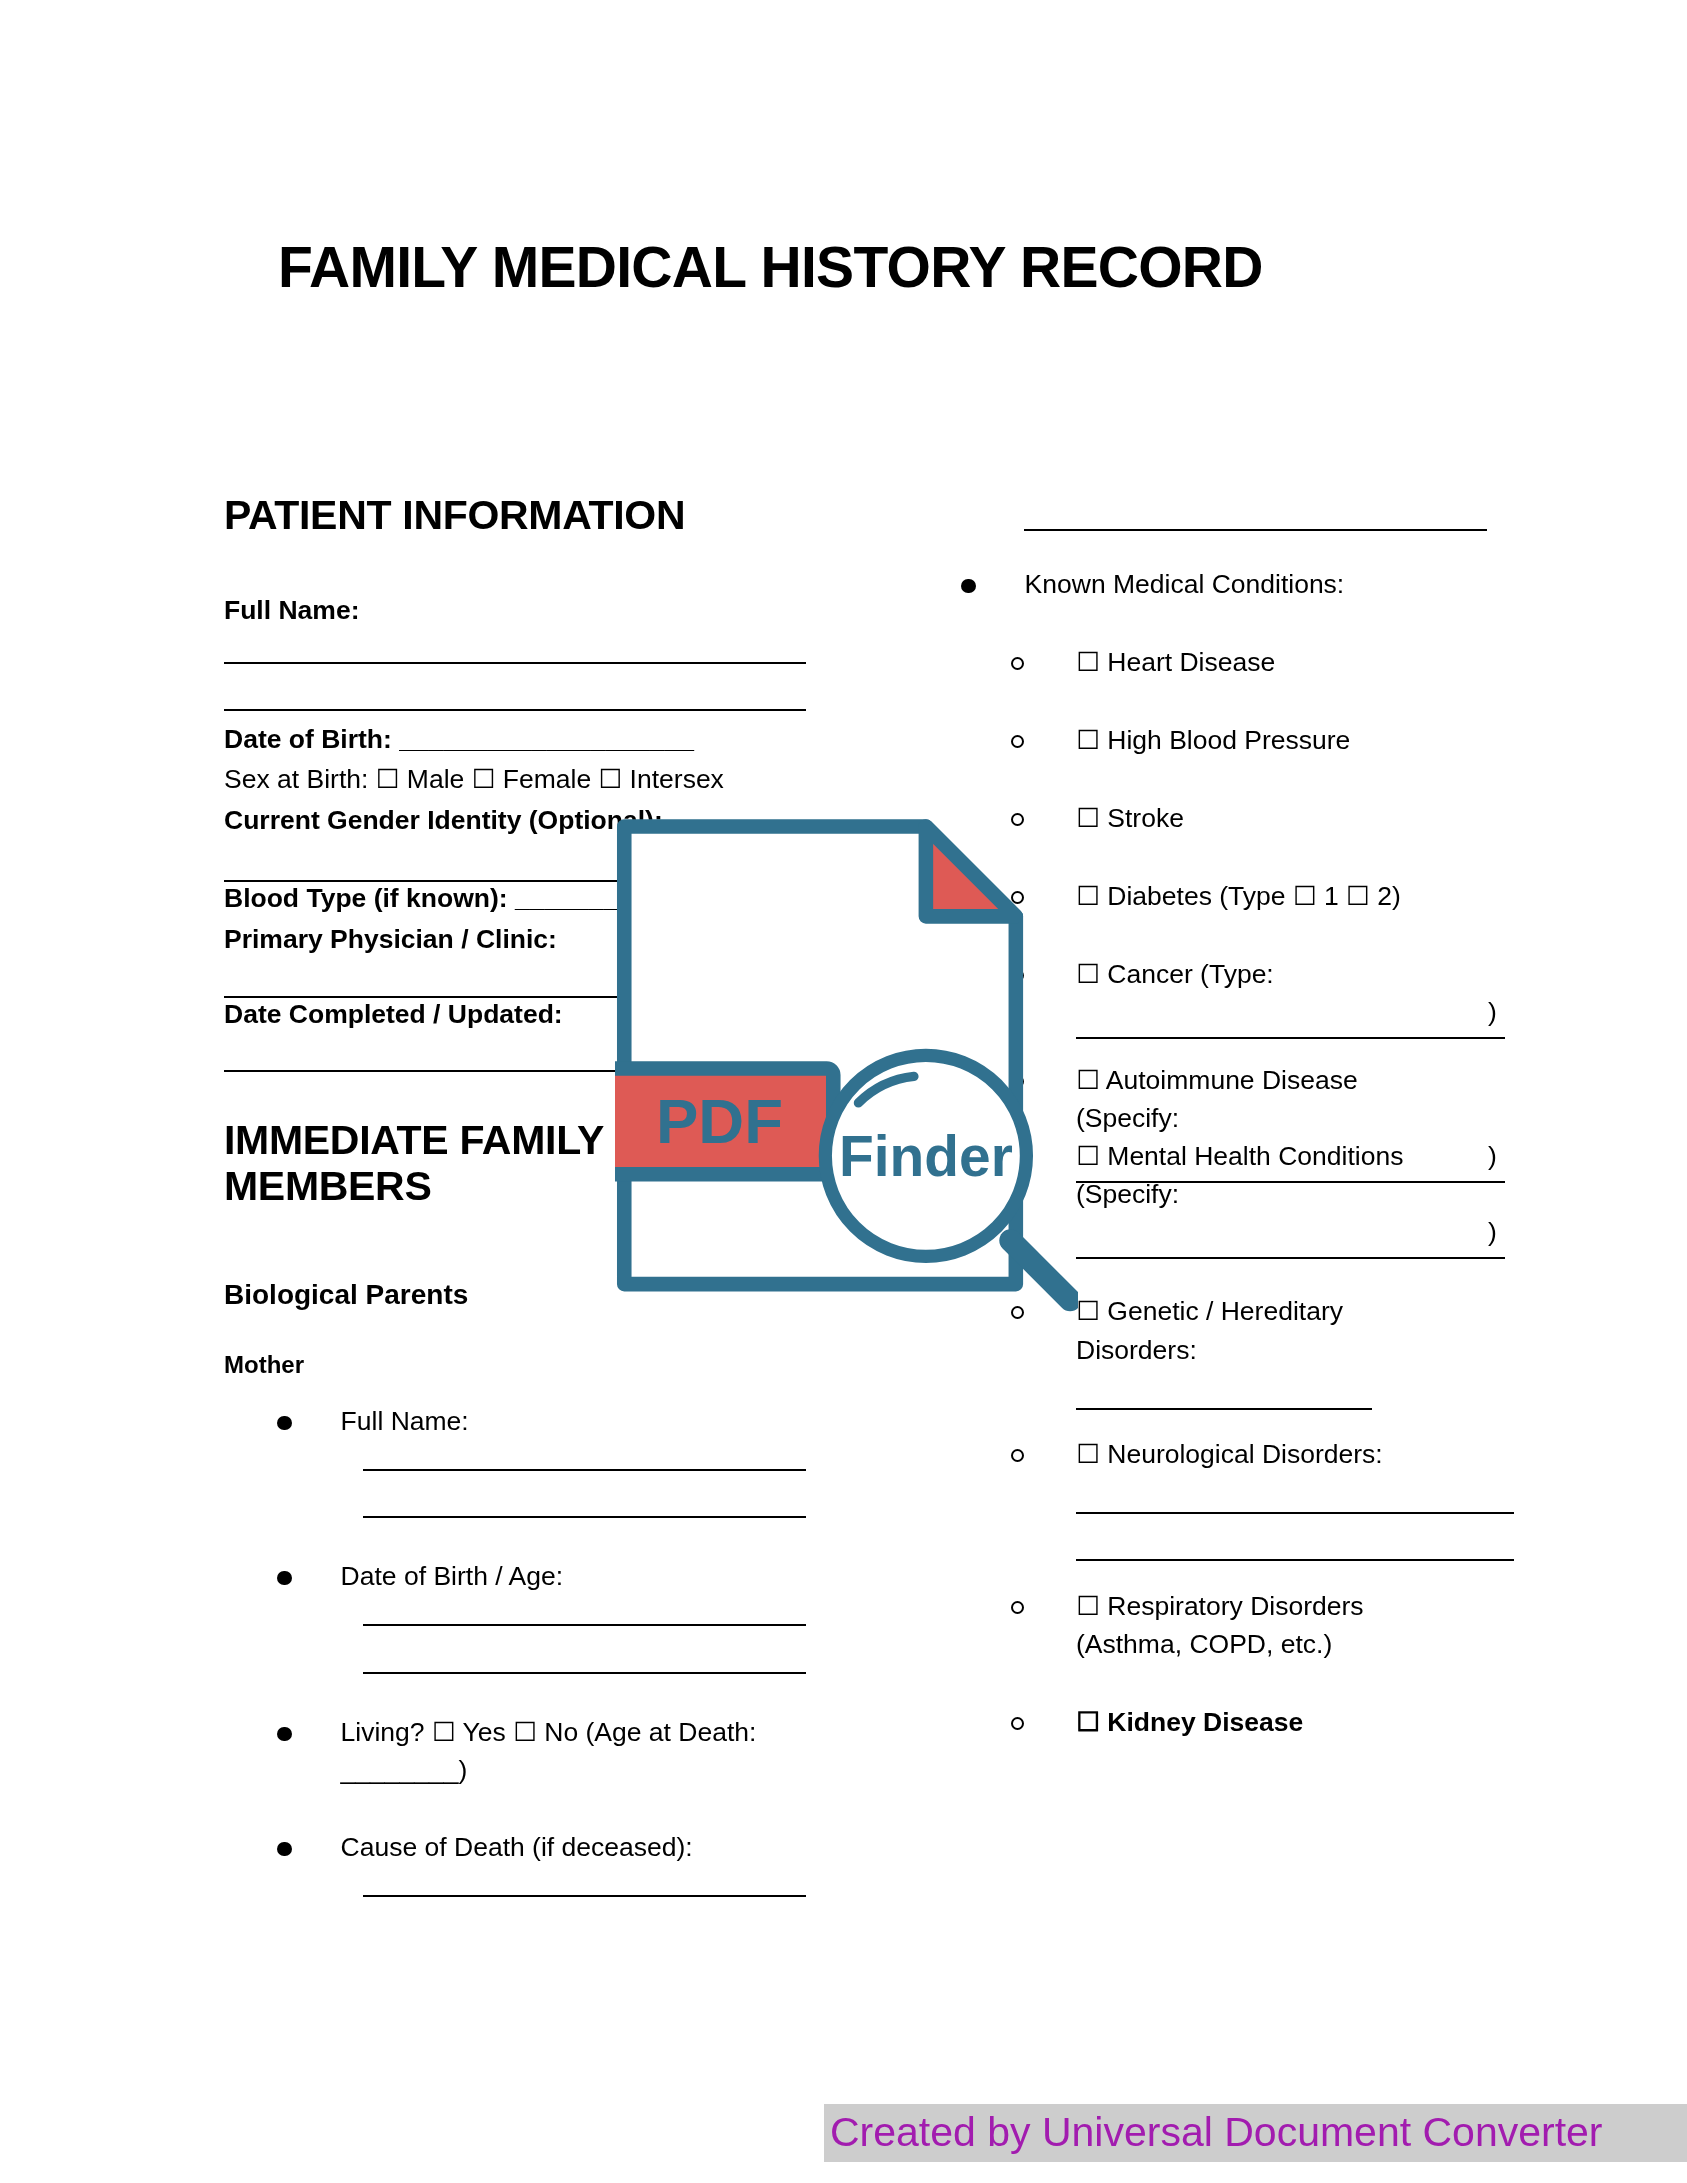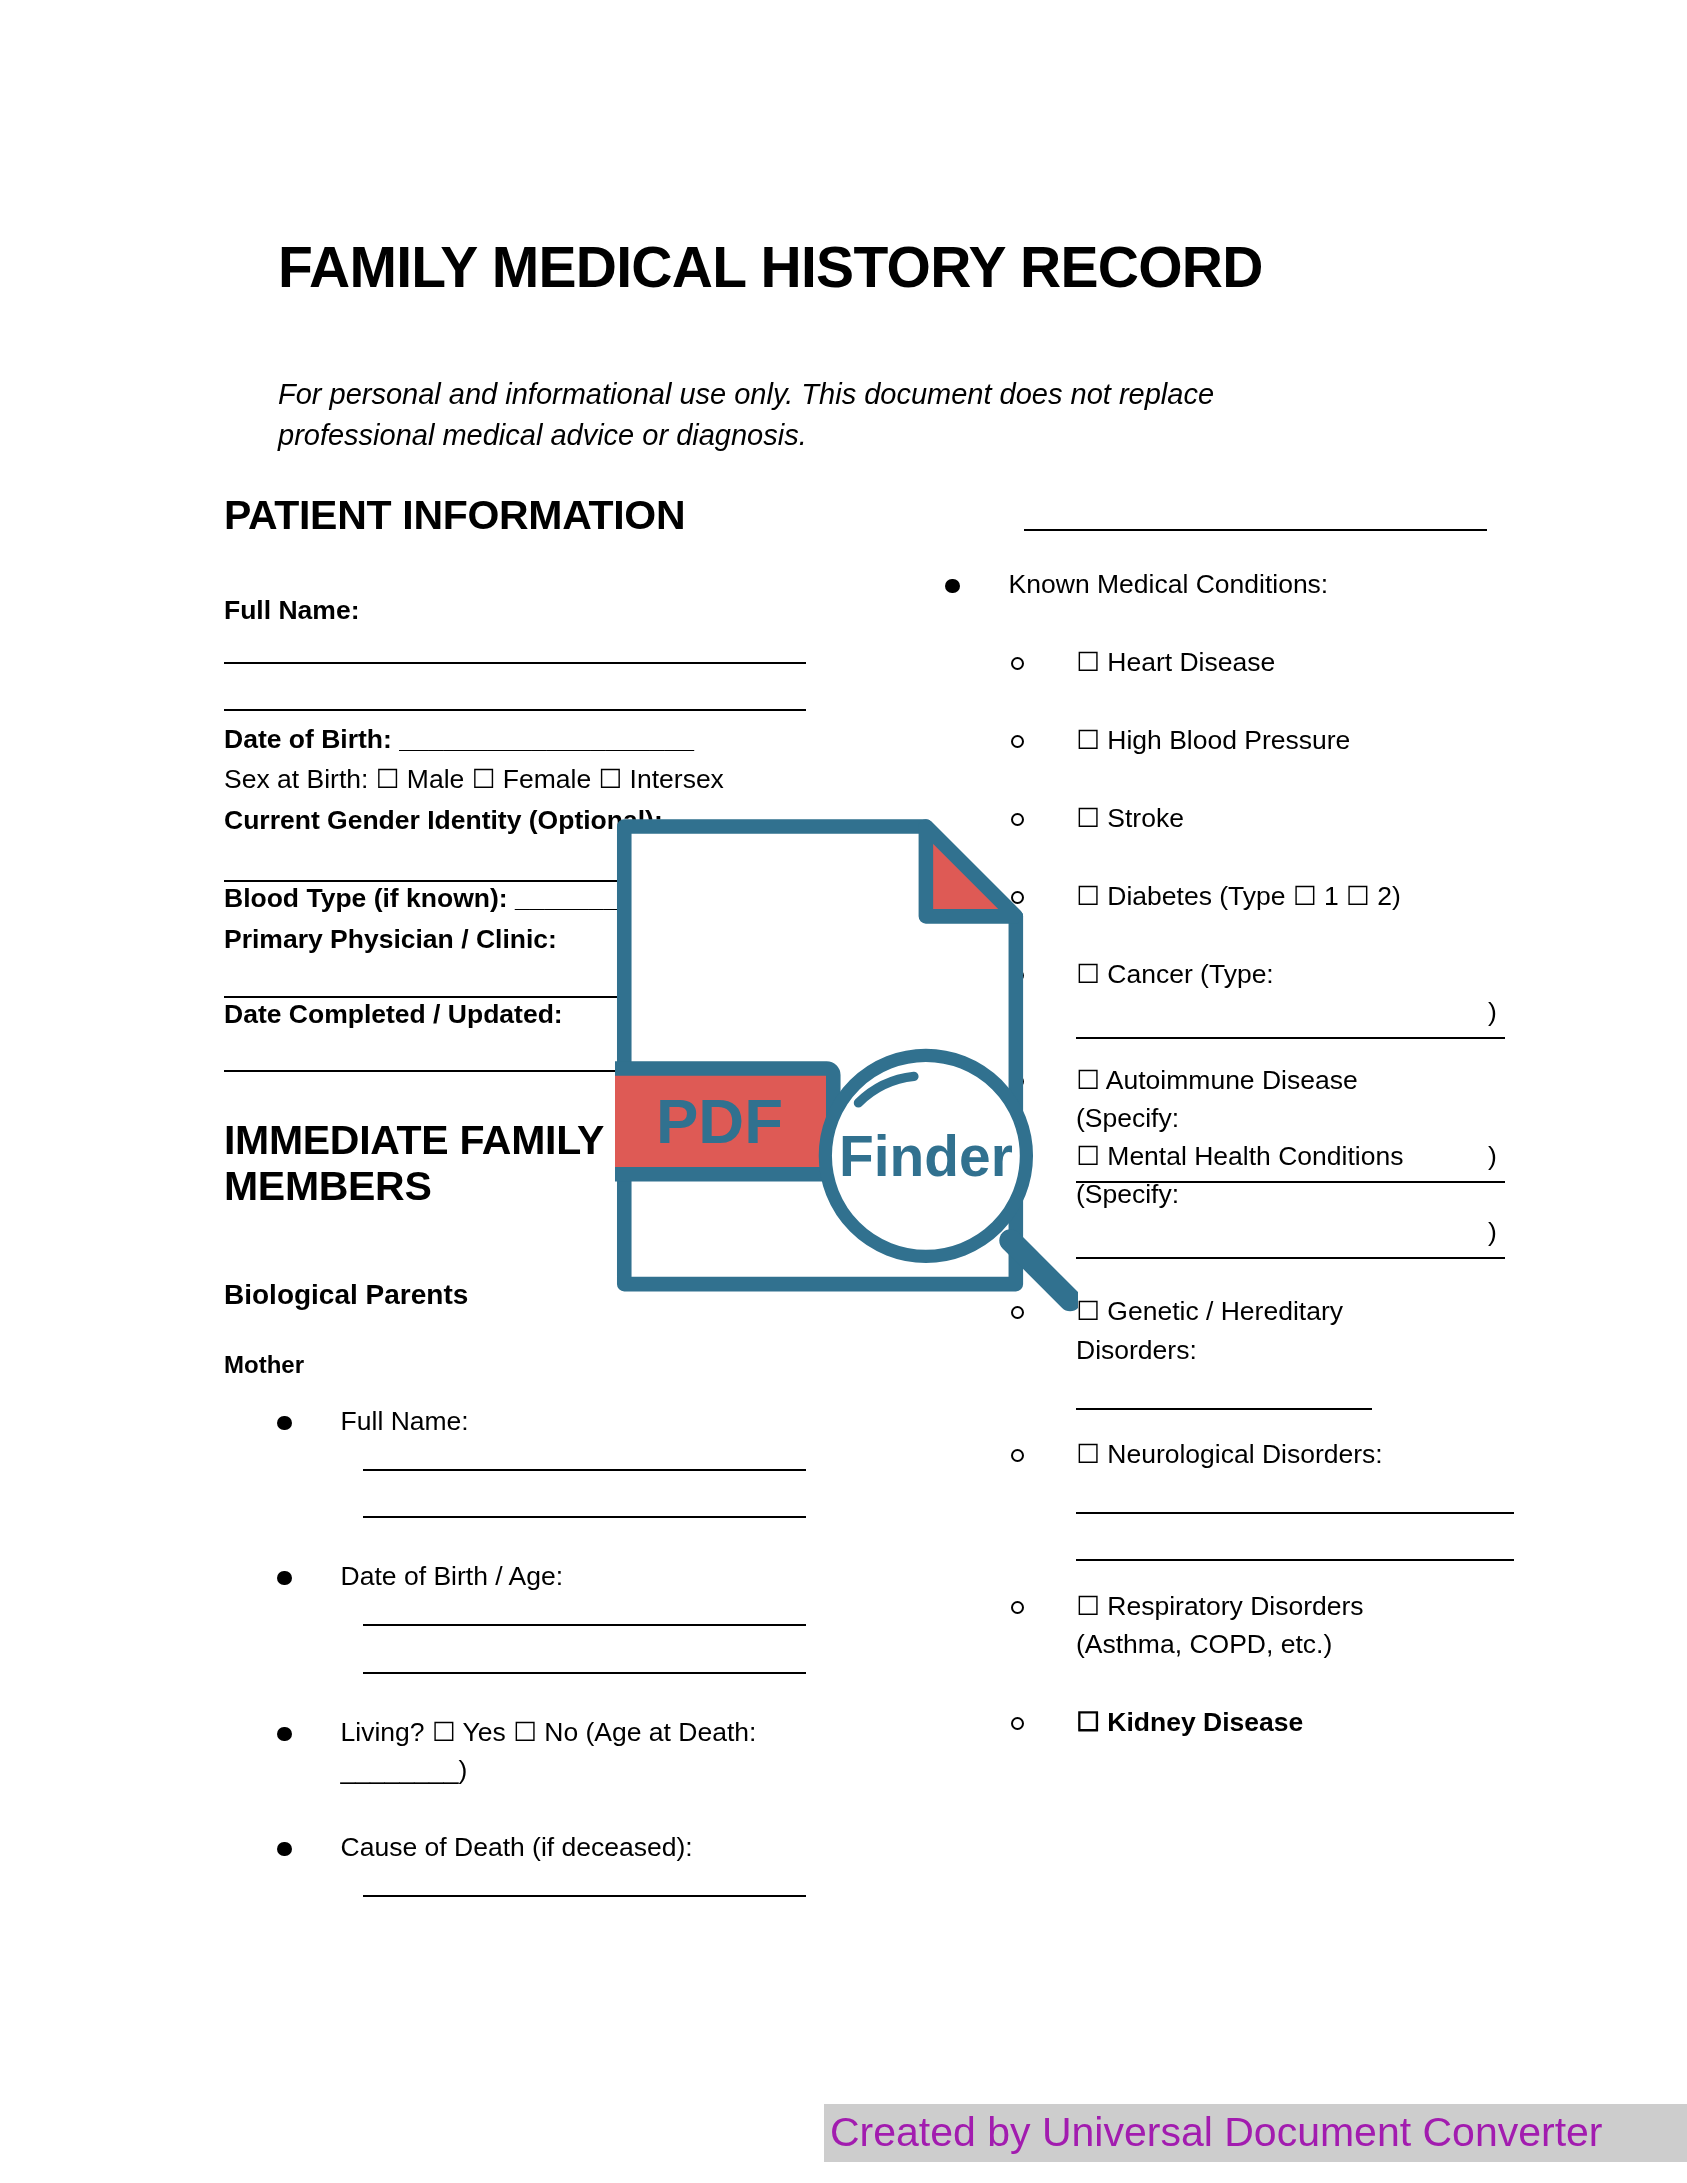--- a/index.html
+++ b/index.html
@@ -151,21 +151,20 @@
     white-space: nowrap;
   }
 </style>
 </head>
 <body>
 
 <div id="page">
 
   <div id="doc-title">FAMILY MEDICAL HISTORY RECORD</div>
 
-  <div id="doc-subtitle">For personal and informational use only. This document does not replace professional medical advice or diagnosis.</div>
 
   <div id="col-left" class="col">
 
     <div class="h1" style="left:0; top:493px; width:595px;">PATIENT INFORMATION</div>
 
     <div class="line b" style="left:0; top:592px; width:582px;">Full Name:</div>
 
     <div class="rule" style="left:0; top:662px; width:582px;"></div>
     <div class="rule" style="left:0; top:709px; width:582px;"></div>
 
@@ -224,21 +223,21 @@
       <span class="bullet-text">Cause of Death (if deceased):</span>
     </div>
     <div class="rule" style="left:139px; top:1895px; width:443px;"></div>
 
   </div>
 
   <div id="col-right" class="col">
 
     <div class="rule" style="left:79px; top:529px; width:463px;"></div>
 
-    <div class="bullet-row" style="left:0px; top:566px; width:569px;">
+    <div class="bullet-row" style="left:16px; top:566px; width:569px;">
       <span class="bullet-disc"></span>
       <span class="bullet-gap-1"></span>
       <span class="bullet-text">Known Medical Conditions:</span>
     </div>
 
     <div class="bullet-row" style="left:66px; top:644px; width:503px;">
       <span class="bullet-circ"></span>
       <span class="bullet-gap-2"></span>
       <span class="bullet-text">☐ Heart Disease</span>
     </div>

